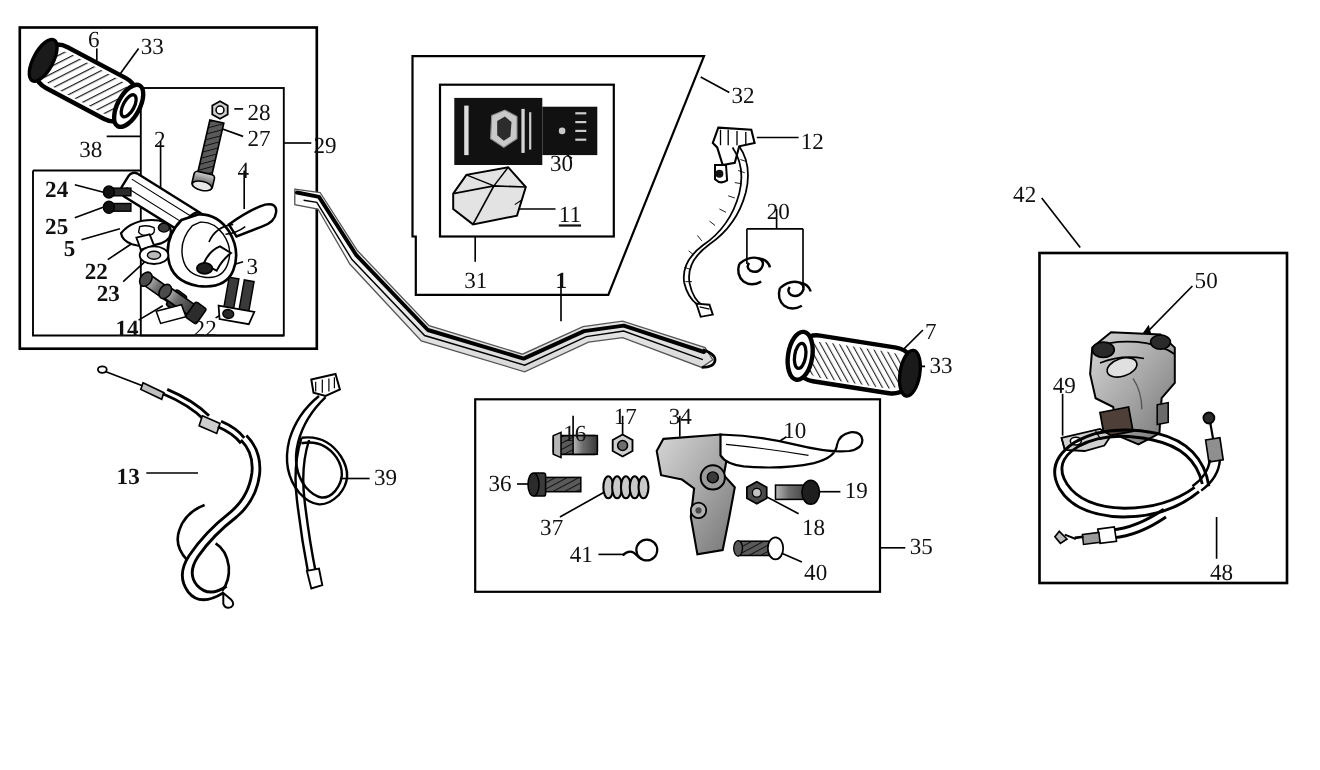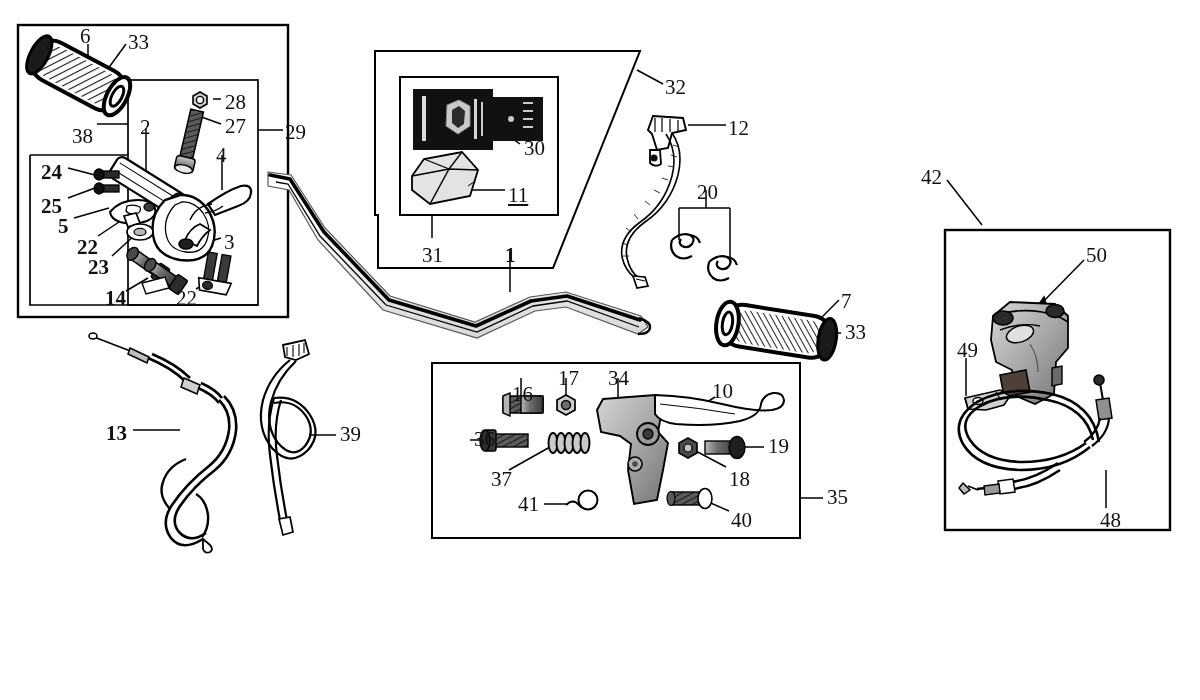--- a/index.html
+++ b/index.html
@@ -494,36 +494,36 @@
 <div class="lbl" style="left:140px;top:117px;">2</div>
 <div class="lbl" style="left:216px;top:145px;">4</div>
 <div class="lbl bold" style="left:41px;top:162px;">24</div>
 <div class="lbl bold" style="left:41px;top:196px;">25</div>
 <div class="lbl bold" style="left:58px;top:216px;">5</div>
 <div class="lbl bold" style="left:77px;top:237px;">22</div>
 <div class="lbl bold" style="left:88px;top:257px;">23</div>
 <div class="lbl" style="left:224px;top:232px;">3</div>
 <div class="lbl bold" style="left:105px;top:288px;">14</div>
 <div class="lbl" style="left:176px;top:288px;">22</div>
-<div class="lbl" style="left:524px;top:138px;">30</div>
+<div class="lbl" style="left:500px;top:138px;">30</div>
 <div class="lbl" style="left:508px;top:185px;text-decoration:underline;">11</div>
 <div class="lbl" style="left:422px;top:245px;">31</div>
 <div class="lbl bold" style="left:505px;top:245px;">1</div>
 <div class="lbl" style="left:665px;top:77px;">32</div>
 <div class="lbl" style="left:728px;top:118px;">12</div>
 <div class="lbl" style="left:697px;top:182px;">20</div>
 <div class="lbl" style="left:841px;top:291px;">7</div>
 <div class="lbl" style="left:845px;top:322px;">33</div>
 <div class="lbl bold" style="left:106px;top:423px;">13</div>
 <div class="lbl" style="left:340px;top:424px;">39</div>
 <div class="lbl" style="left:512px;top:384px;">16</div>
 <div class="lbl" style="left:558px;top:368px;">17</div>
 <div class="lbl" style="left:608px;top:368px;">34</div>
 <div class="lbl" style="left:712px;top:381px;">10</div>
-<div class="lbl" style="left:444px;top:429px;margin-left:30px;">36</div>
+<div class="lbl" style="left:444px;top:429px;">36</div>
 <div class="lbl" style="left:491px;top:469px;">37</div>
 <div class="lbl" style="left:768px;top:436px;">19</div>
 <div class="lbl" style="left:729px;top:469px;">18</div>
 <div class="lbl" style="left:518px;top:494px;">41</div>
 <div class="lbl" style="left:731px;top:510px;">40</div>
 <div class="lbl" style="left:827px;top:487px;">35</div>
 <div class="lbl" style="left:921px;top:167px;">42</div>
 <div class="lbl" style="left:1086px;top:245px;">50</div>
 <div class="lbl" style="left:957px;top:340px;">49</div>
 <div class="lbl" style="left:1100px;top:510px;">48</div>

